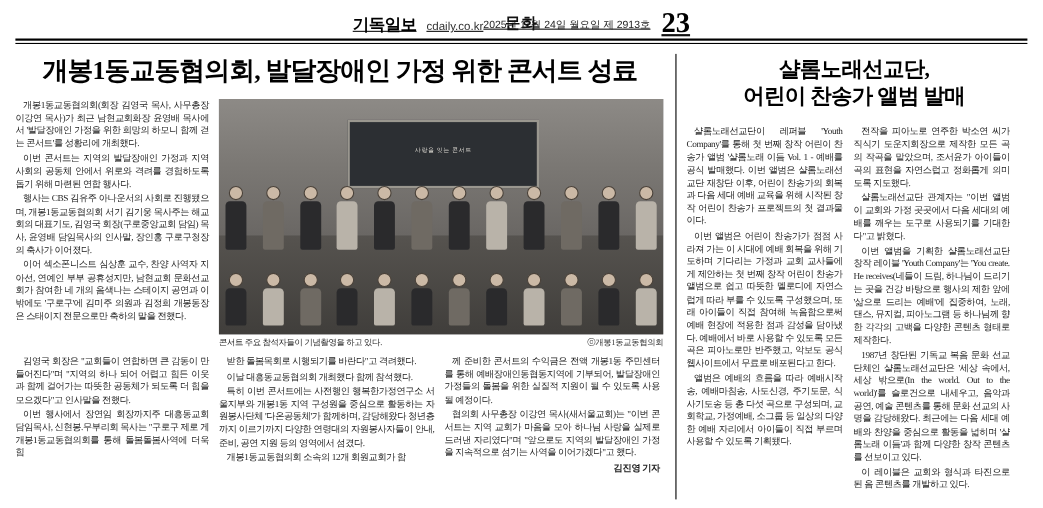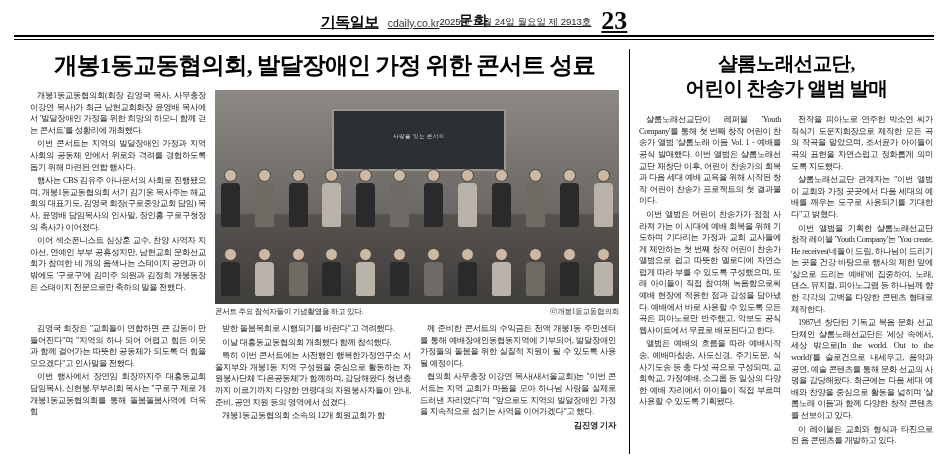--- a/index.html
+++ b/index.html
@@ -89,21 +89,20 @@
   
   .content {
     display: flex;
     margin-top: 9px;
     height: 405px;
   }
   .left-block {
     width: 600px;
     padding-right: 10px;
     box-sizing: border-box;
-    margin-left: 16px;
   }
   .vdivider {
     width: 0;
     border-left: 1px solid #000;
     margin: 0 9px 0 0;
     align-self: stretch;
   }
   .right-block {
     width: 305px;
     box-sizing: border-box;

